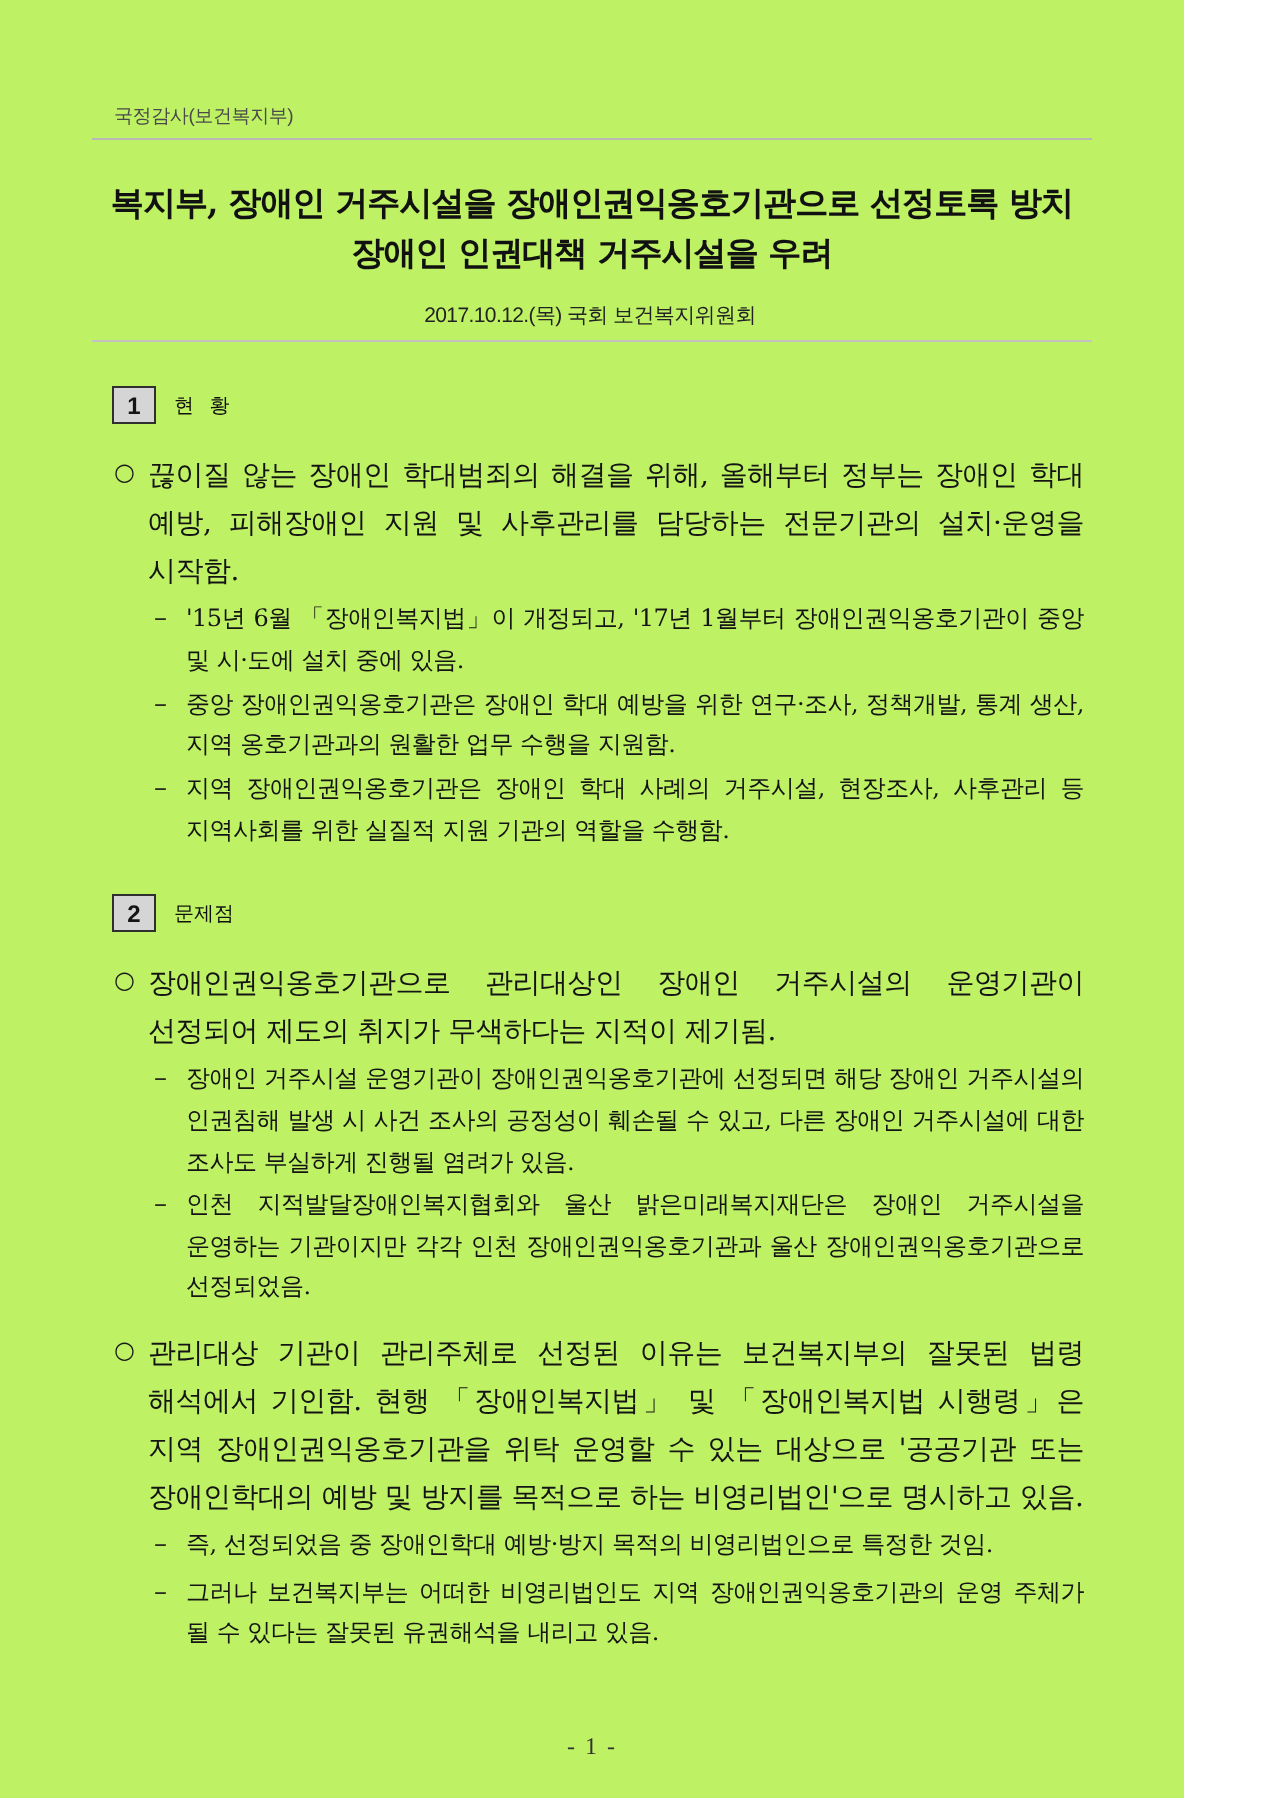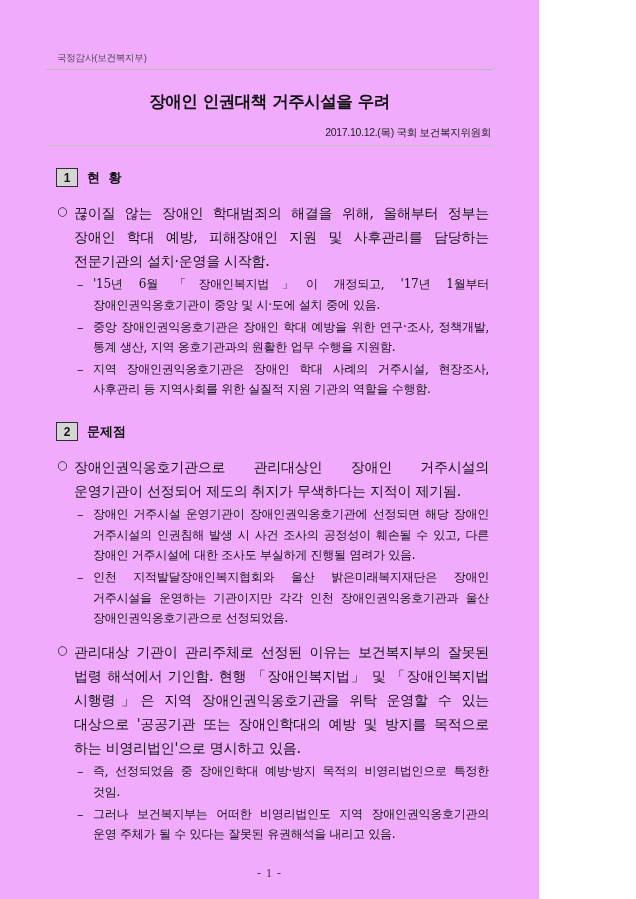--- a/index.html
+++ b/index.html
@@ -13,25 +13,25 @@
     font-family: "DejaVu Serif", "Liberation Serif", serif;
     color: #1a1a1a;
     position: relative;
     overflow: hidden;
   }
 
   .page {
     position: absolute;
     top: 0;
     left: 0;
-    width: 539px;
+    width: 592px;
     height: 899px;
     box-sizing: border-box;
     padding: 52px 46px 0 46px;
-    background: #f0abfc;
+    background: #bef264;
   }
 
   
   .doc-header-label {
     font-family: "Liberation Sans", "DejaVu Sans", sans-serif;
     font-size: 9.5px;
     color: #4a4a4a;
     letter-spacing: -0.2px;
     padding-left: 11px;
     margin-bottom: 4px;
@@ -54,21 +54,21 @@
   .title-line {
     font-family: "DejaVu Serif", "Liberation Serif", serif;
     font-weight: bold;
     font-size: 16.5px;
     line-height: 1.52;
     letter-spacing: -0.45px;
     color: #111;
   }
 
   .date-line {
-    text-align: right;
+    text-align: center;
     font-family: "Liberation Sans", "DejaVu Sans", sans-serif;
     font-size: 10.5px;
     letter-spacing: -0.3px;
     color: #222;
     padding-right: 2px;
     margin-top: 2px;
   }
 
   
   .section-head {
@@ -89,22 +89,22 @@
     font-family: "Liberation Sans", "DejaVu Sans", sans-serif;
     font-size: 12px;
     font-weight: bold;
     color: #141414;
     box-sizing: border-box;
     margin-right: 9px;
     line-height: 1;
   }
   .section-title {
     font-family: "Liberation Sans", "DejaVu Sans", sans-serif;
-    font-size: 13px;
-    font-weight: bold;
+    font-size: 10px;
+    font-weight: normal;
     letter-spacing: 0px;
     color: #101010;
   }
   .section-title.spaced { letter-spacing: 2.5px; }
 
   
   .para {
     display: flex;
     margin-bottom: 1px;
     padding-left: 11px;
@@ -156,20 +156,21 @@
 </style>
 </head>
 <body>
 
 <div class="page">
 
   <div class="doc-header-label">국정감사(보건복지부)</div>
   <hr class="rule header-rule">
 
   <div class="title-block">
+    <div class="title-line">복지부, 장애인 거주시설을 장애인권익옹호기관으로 선정토록 방치</div>
     <div class="title-line">장애인 인권대책 거주시설을 우려</div>
   </div>
 
   <div class="date-line">2017.10.12.(목) 국회 보건복지위원회</div>
   <hr class="rule date-rule">
 
   <div class="section-head">
     <span class="section-num">1</span>
     <span class="section-title spaced">현 황</span>
   </div>

